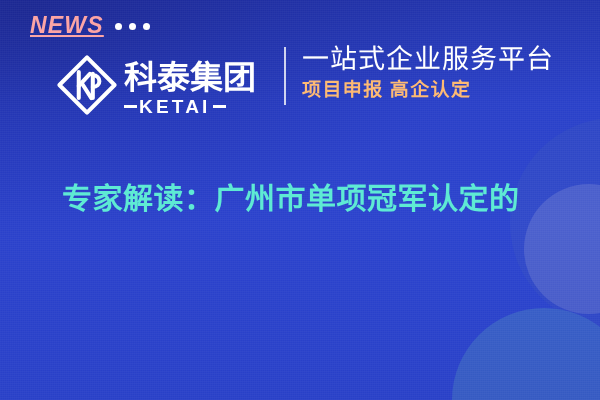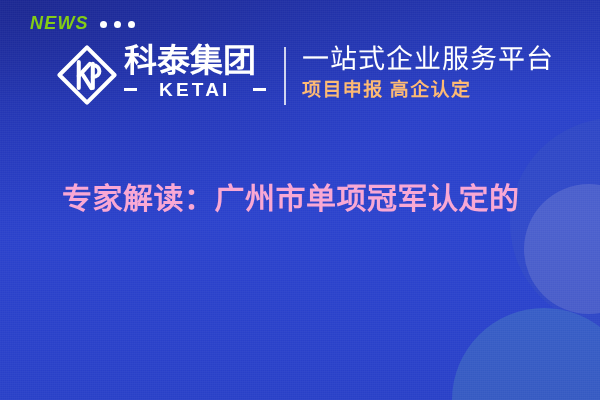--- a/index.html
+++ b/index.html
@@ -73,26 +73,27 @@
   
   .eyebrow {
     position: absolute;
     left: 30px;
     top: 14px;
     display: flex;
     align-items: center;
     gap: 11px;
   }
   .eyebrow-text {
-    color: #84cc16;
-    font-size: 18px;
+    color: #fca5a5;
+    font-size: 23px;
     font-weight: 700;
     font-style: italic;
     letter-spacing: 1.2px;
     line-height: 1;
+    text-decoration: underline;
   }
   .eyebrow-dots {
     display: flex;
     gap: 7px;
     align-items: center;
     padding-top: 2px;
   }
   .eyebrow-dots i {
     display: block;
     width: 7px;
@@ -100,21 +101,21 @@
     border-radius: 50%;
     background: #ffffff;
   }
 
   
   .brand-row {
     position: absolute;
     left: 56px;
     top: 44px;
     display: flex;
-    align-items: flex-start;
+    align-items: flex-end;
     height: 72px;
   }
   .logo-mark {
     width: 62px;
     height: 62px;
     flex: 0 0 62px;
     display: block;
   }
   .logo-words {
     margin-left: 6px;
@@ -126,21 +127,21 @@
     color: #ffffff;
     font-size: 33px;
     font-weight: 700;
     line-height: 1.06;
     letter-spacing: 0px;
     white-space: nowrap;
   }
   .logo-en-wrap {
     display: flex;
     align-items: center;
-    gap: 22px;
+    gap: 2px;
     margin-top: 1px;
   }
   .logo-rule {
     display: block;
     height: 3px;
     width: 13px;
     background: #ffffff;
     flex: 0 0 auto;
   }
   .logo-en {
@@ -186,21 +187,21 @@
     line-height: 1.2;
     white-space: nowrap;
   }
 
   
   .headline {
     position: absolute;
     left: 62px;
     top: 155px;
     width: 492px;
-    color: #f9a8d4;
+    color: #5eead4;
     font-size: 30px;
     font-weight: 700;
     line-height: 47px;
     letter-spacing: 0.5px;
   }
   .headline-line { display: block; white-space: nowrap; }
 </style>
 </head>
 <body>
 

